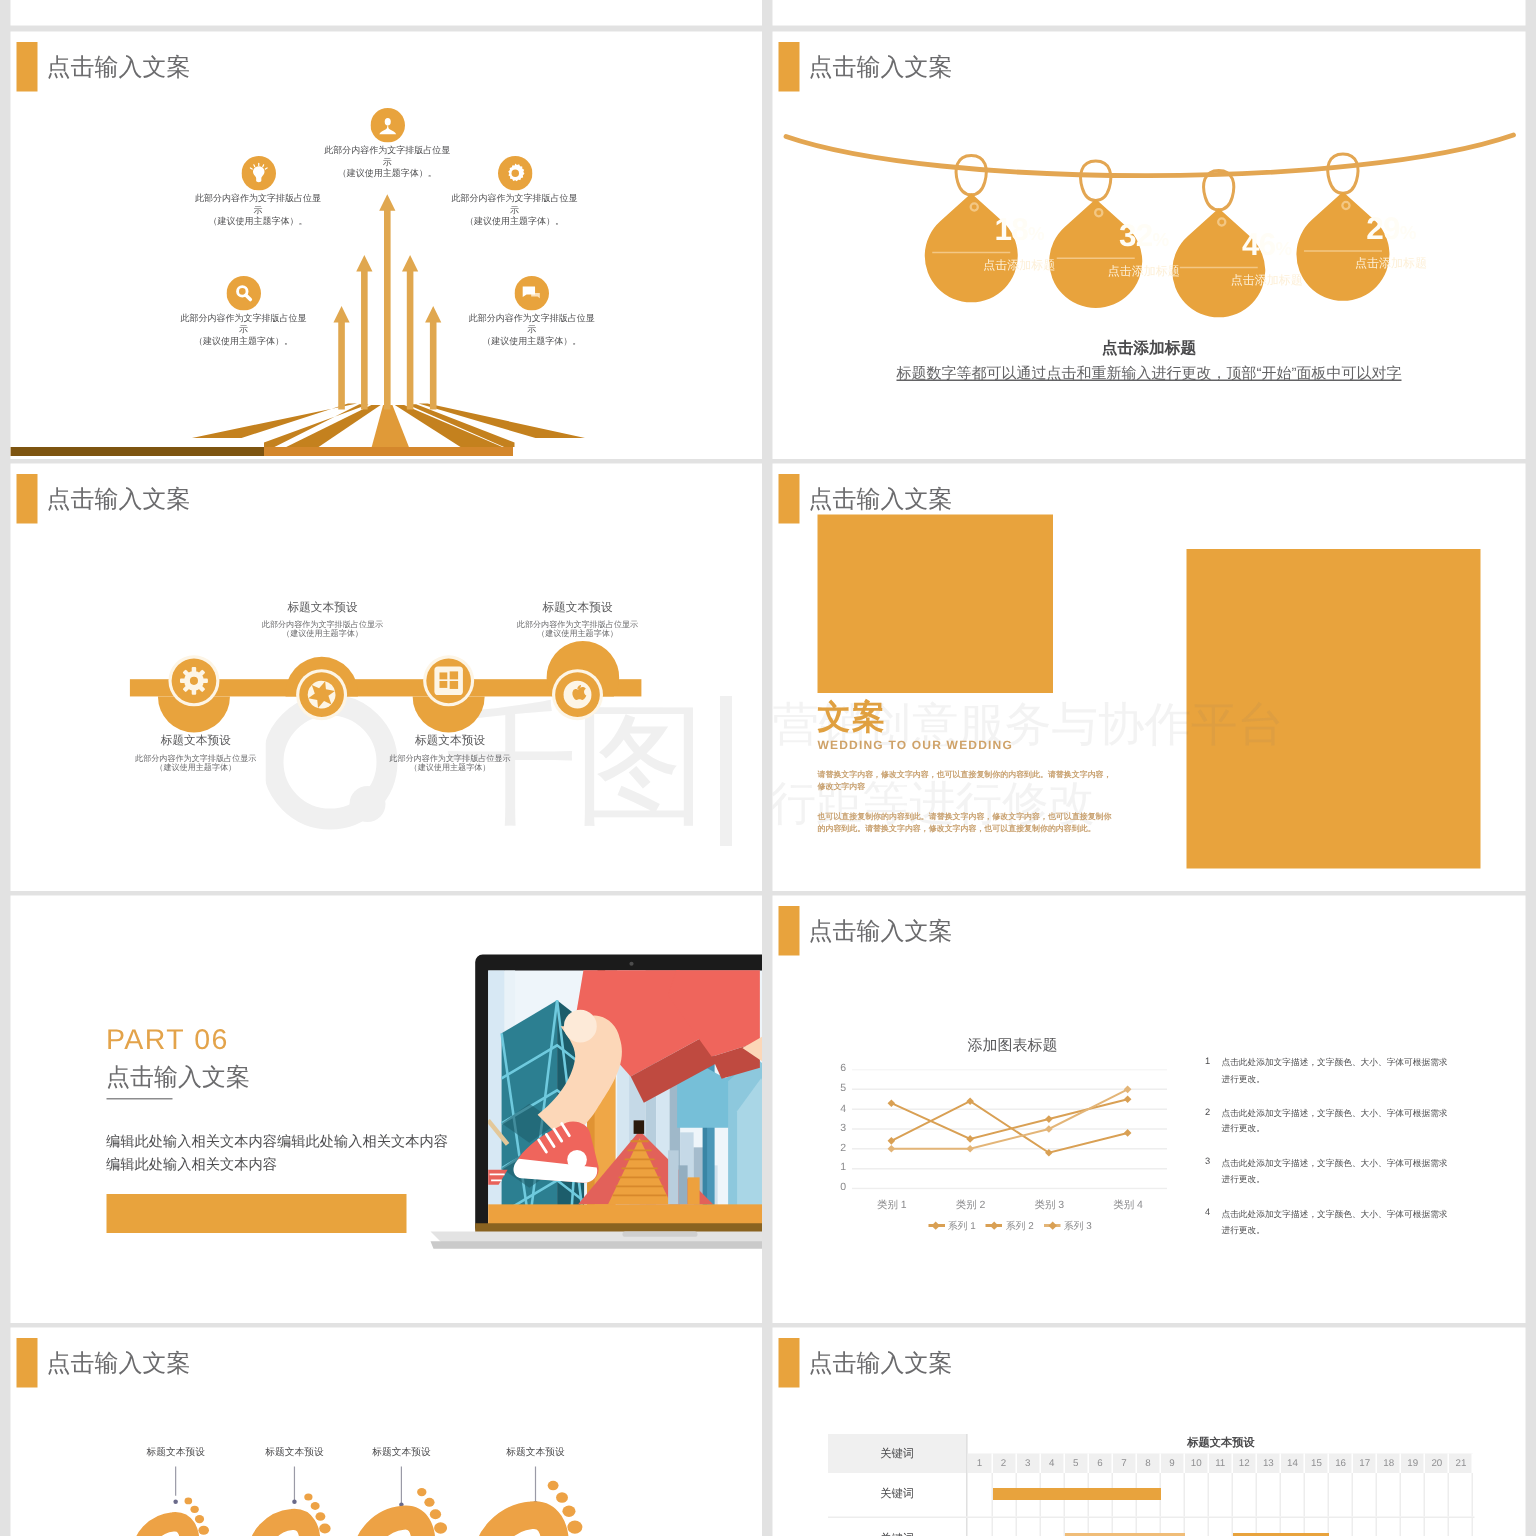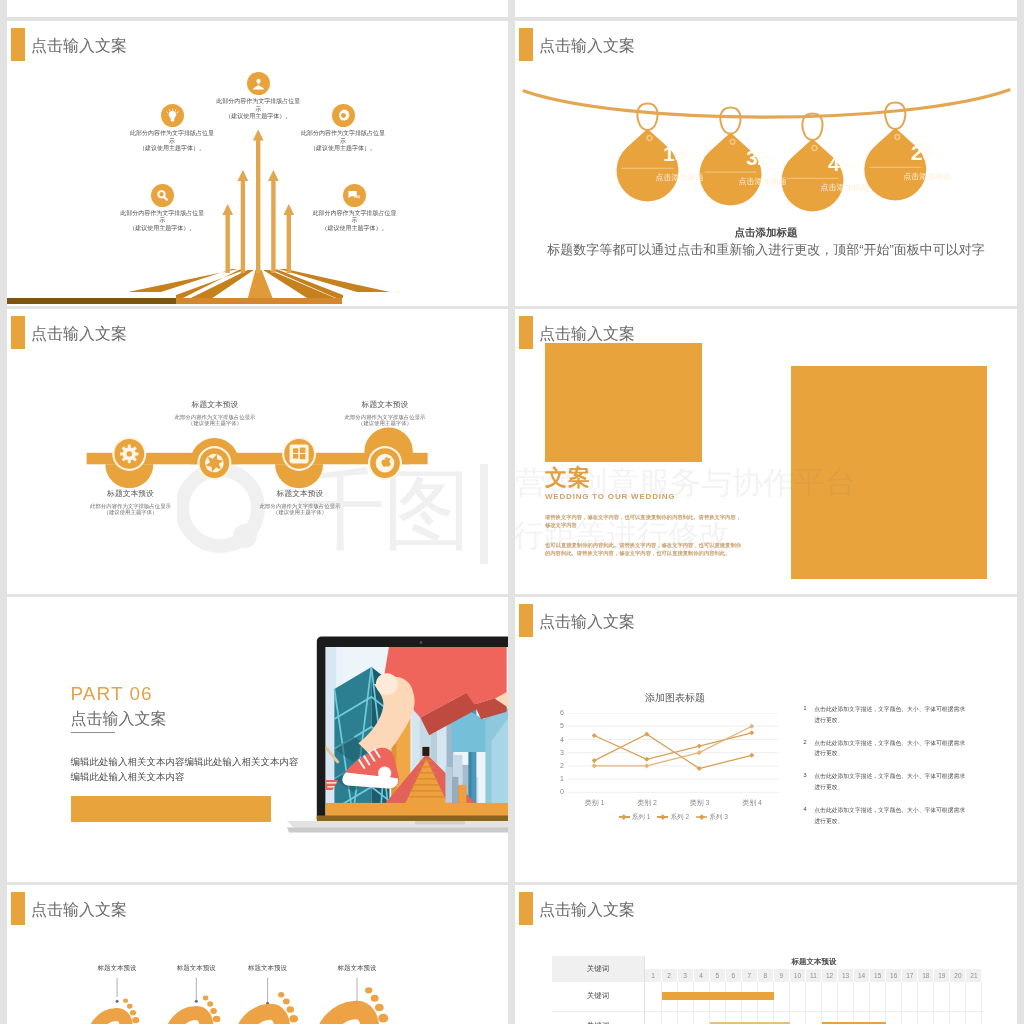--- a/index.html
+++ b/index.html
@@ -12,21 +12,21 @@
   svg{display:block;}
   .s1-item{position:absolute;width:0;height:0;}
   .s1-item .ic{position:absolute;left:-11.5px;top:0;width:23px;height:23px;}
   .s1-txt{position:absolute;left:-95px;top:26px;width:190px;text-align:center;font-size:6px;line-height:7.6px;color:#4c4c4e;}
   .tg{position:absolute;width:64px;text-align:center;margin-left:32px;}
   .tg-v{font-size:21px;font-weight:bold;color:#fffdf6;line-height:23px;letter-spacing:-0.5px;}
   .tg-v i{font-size:12.5px;font-style:normal;font-weight:bold;}
   .tg-l{font-size:8px;color:#fdf0d8;margin-top:3px;}
   .s2-cap{position:absolute;left:0;top:203.5px;width:502px;text-align:center;}
   .s2-capt{font-size:10.5px;font-weight:bold;color:#4a4a4c;line-height:14px;margin-bottom:3px;}
-  .s2-capb{font-size:13px;color:#636365;line-height:16px;}
+  .s2-capb{font-size:10px;color:#636365;line-height:16px;text-decoration:underline;}
   .wv{position:absolute;width:140px;text-align:center;}
   .wv-h{font-size:7.8px;color:#58585a;line-height:11px;margin-bottom:4px;}
   .wv-b{font-size:5.4px;color:#6b6b6d;line-height:6.2px;}
   .wd-txt{position:absolute;left:30px;top:157px;width:200px;font-weight:bold;}
   .wd-h{font-size:22px;color:#e0a040;line-height:24px;letter-spacing:1px;}
   .wd-s{font-size:8px;color:#cfa268;letter-spacing:.8px;margin-top:2px;}
   .wd-p{font-size:5.3px;color:#c9a271;line-height:8px;margin-top:12px;}
   .wmk{position:absolute;left:0;top:0;width:502px;height:285px;pointer-events:none;overflow:hidden;}
   .wmk1{position:absolute;left:0px;top:158px;font-size:31px;line-height:32px;color:rgba(120,120,120,.085);white-space:nowrap;}
   .wmk2{position:absolute;left:-2px;top:211px;font-size:31px;line-height:32px;color:rgba(120,120,120,.085);white-space:nowrap;}

